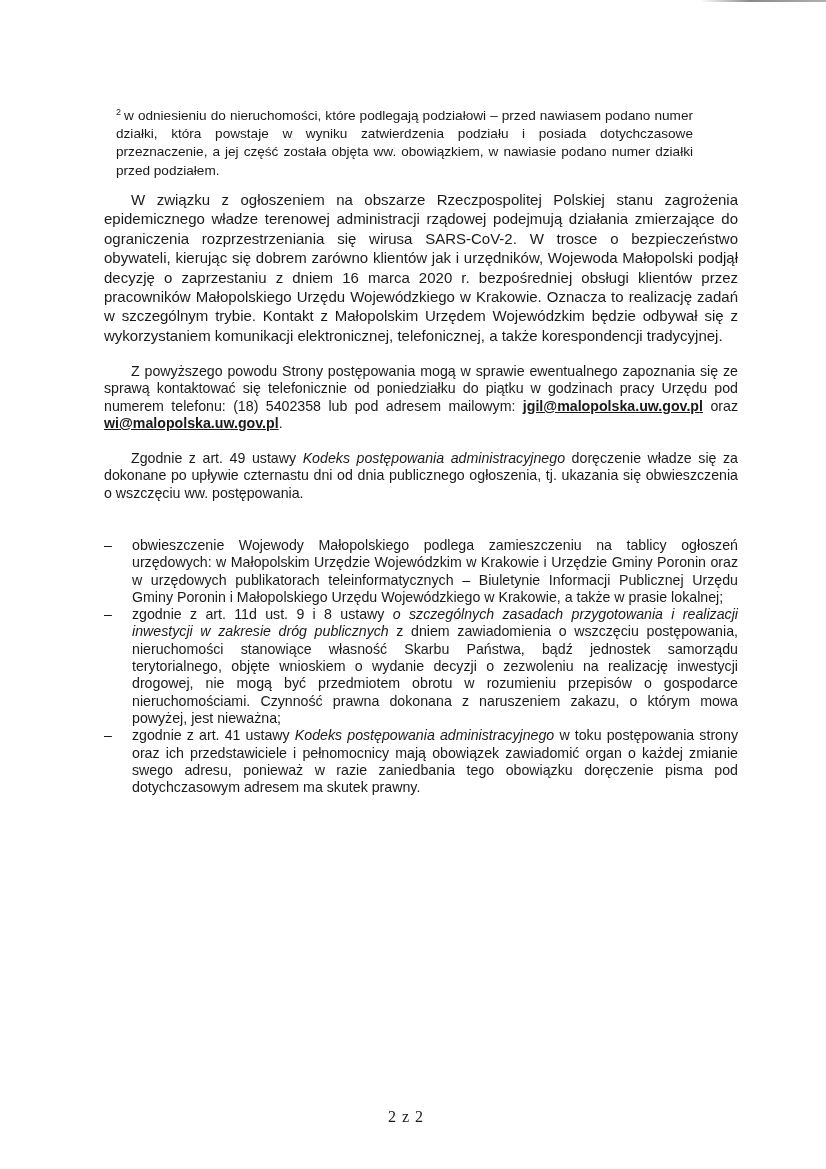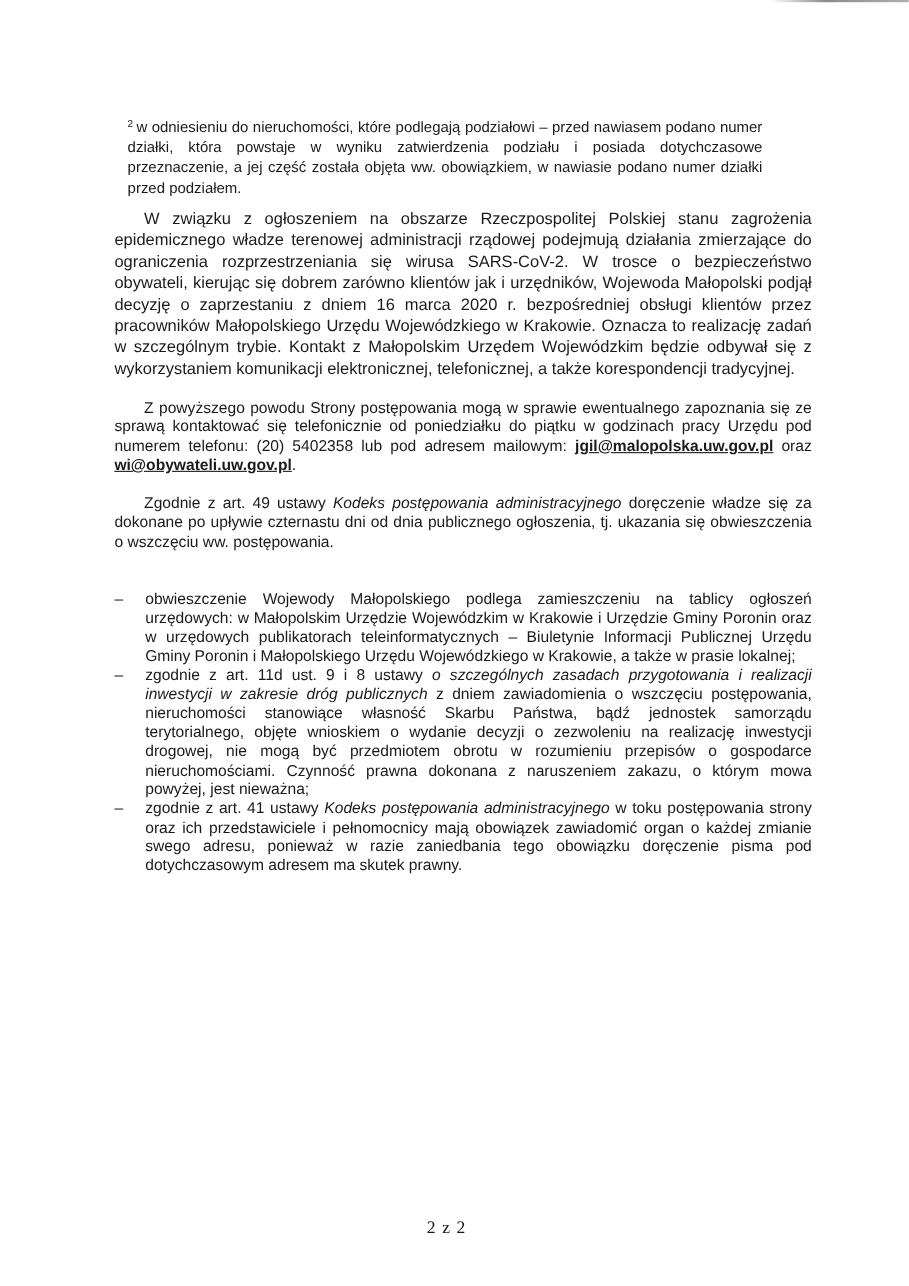--- a/index.html
+++ b/index.html
@@ -29,24 +29,24 @@
 
 <div class="scan-edge"></div>
 
 <div class="footnote">
   <sup>2</sup><span>w odniesieniu do nieruchomości, które podlegają podziałowi – przed nawiasem podano numer działki, która powstaje w wyniku zatwierdzenia podziału i posiada dotychczasowe przeznaczenie, a jej część została objęta ww. obowiązkiem, w nawiasie podano numer działki przed podziałem.</span>
 </div>
 
 <div class="para-big indent">W związku z ogłoszeniem na obszarze Rzeczpospolitej Polskiej stanu zagrożenia epidemicznego władze terenowej administracji rządowej podejmują działania zmierzające do ograniczenia rozprzestrzeniania się wirusa SARS-CoV-2. W trosce o bezpieczeństwo obywateli, kierując się dobrem zarówno klientów jak i urzędników, Wojewoda Małopolski podjął decyzję o zaprzestaniu z dniem 16 marca 2020 r. bezpośredniej obsługi klientów przez pracowników Małopolskiego Urzędu Wojewódzkiego w Krakowie. Oznacza to realizację zadań w szczególnym trybie. Kontakt z Małopolskim Urzędem Wojewódzkim będzie odbywał się z wykorzystaniem komunikacji elektronicznej, telefonicznej, a także korespondencji tradycyjnej.</div>
 
 <div class="para indent" style="top:363px;">
-  <span>Z powyższego powodu Strony postępowania mogą w sprawie ewentualnego zapoznania się ze sprawą kontaktować się telefonicznie od poniedziałku do piątku w godzinach pracy Urzędu pod numerem telefonu: (20) 5402358 lub pod adresem mailowym:</span>
+  <span>Z powyższego powodu Strony postępowania mogą w sprawie ewentualnego zapoznania się ze sprawą kontaktować się telefonicznie od poniedziałku do piątku w godzinach pracy Urzędu pod numerem telefonu: (18) 5402358 lub pod adresem mailowym:</span>
   <span class="email">jgil@malopolska.uw.gov.pl</span>
   <span>oraz</span>
-  <span class="email">wi@obywateli.uw.gov.pl</span><span>.</span>
+  <span class="email">wi@malopolska.uw.gov.pl</span><span>.</span>
 </div>
 
 <div class="para indent" style="top:450px;">
   <span>Zgodnie z art. 49 ustawy</span>
   <i>Kodeks postępowania administracyjnego</i>
   <span>doręczenie władze się za dokonane po upływie czternastu dni od dnia publicznego ogłoszenia, tj. ukazania się obwieszczenia o wszczęciu ww. postępowania.</span>
 </div>
 
 <div class="list">
 

